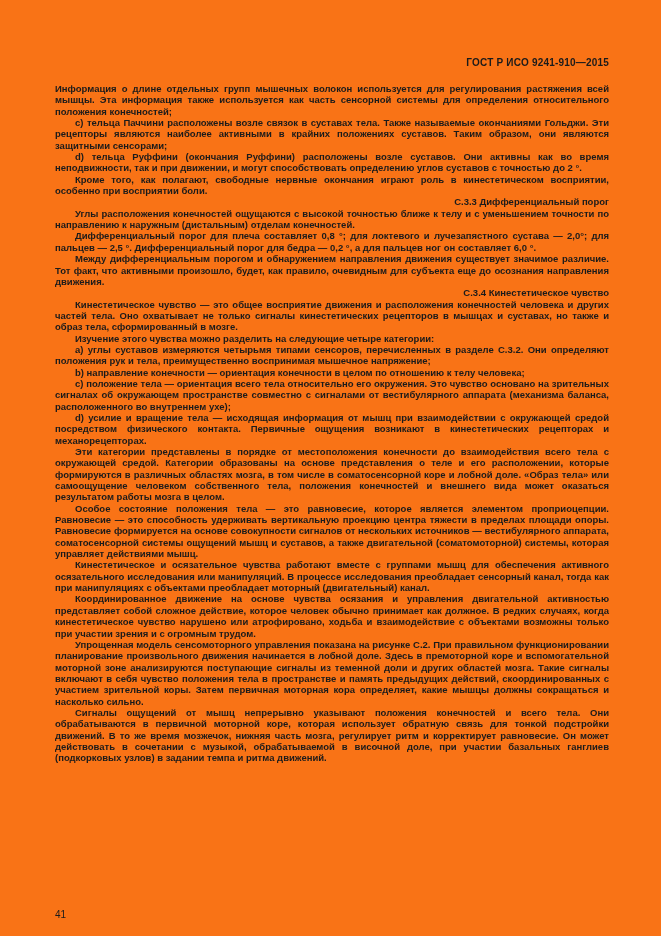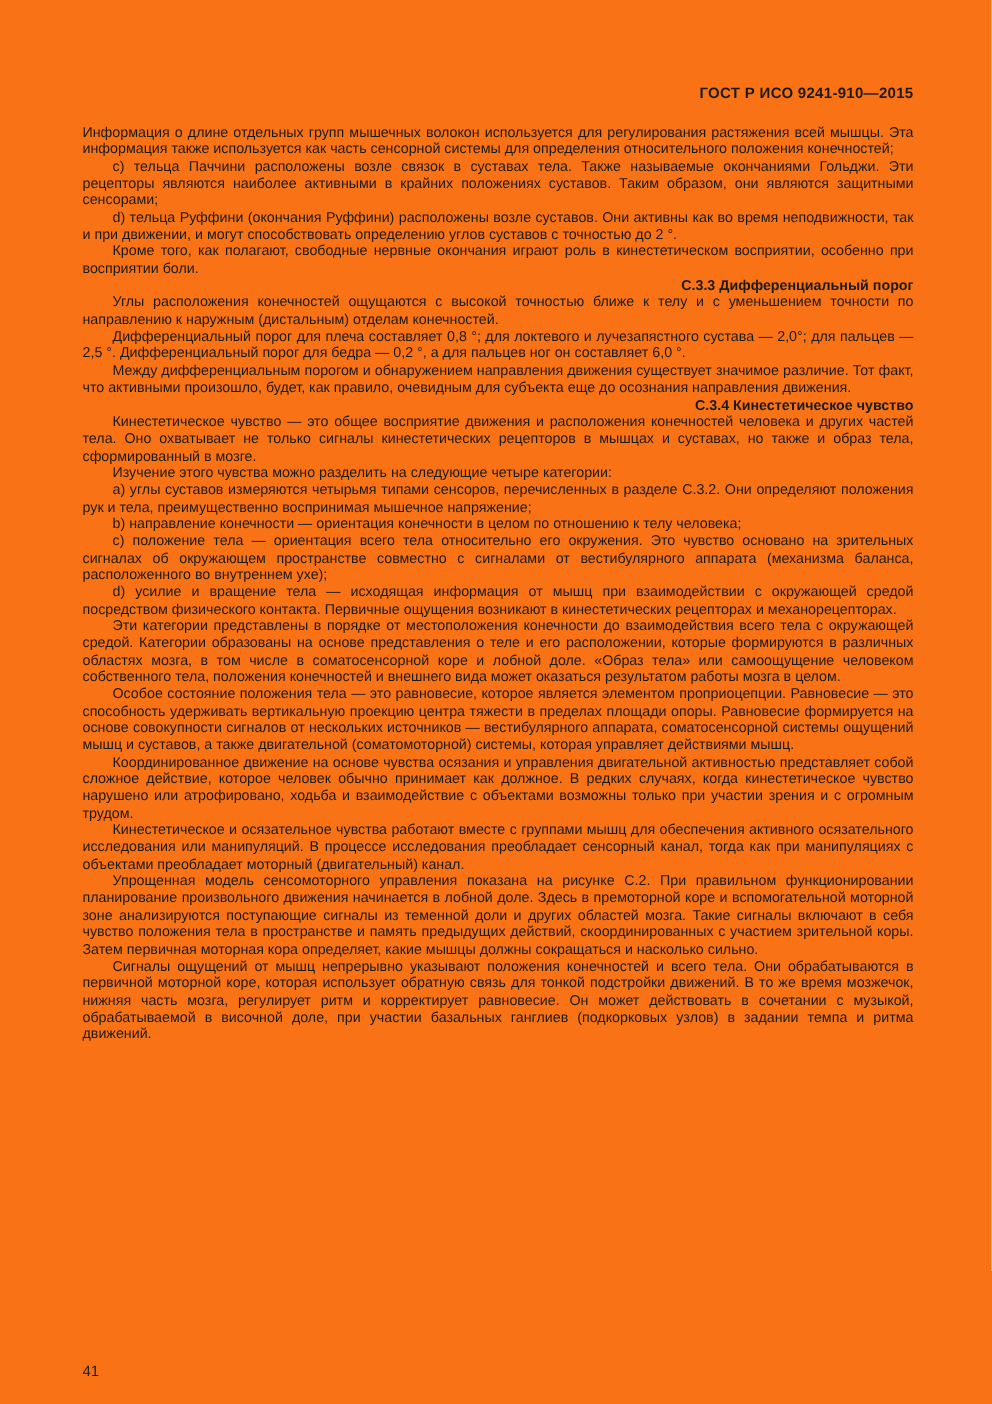--- a/index.html
+++ b/index.html
@@ -28,20 +28,21 @@
     position: absolute;
     top: 83px;
     left: 55px;
     right: 52px;
     font-size: 9.5px;
     line-height: 1.195;
   }
   .p {
     text-align: justify;
     text-indent: 20px;
+    font-weight: bold;
   }
   .p.no-indent { text-indent: 0; }
   .p.heading {
     font-weight: bold;
     text-align: right;
   }
   .doc-footer {
     position: absolute;
     bottom: 16px;
     left: 55px;
@@ -69,22 +70,22 @@
       <p class="p">Между дифференциальным порогом и обнаружением направления движения существует значимое различие. Тот факт, что активными произошло, будет, как правило, очевидным для субъекта еще до осознания направления движения.</p>
       <p class="p heading">С.3.4 Кинестетическое чувство</p>
       <p class="p">Кинестетическое чувство — это общее восприятие движения и расположения конечностей человека и других частей тела. Оно охватывает не только сигналы кинестетических рецепторов в мышцах и суставах, но также и образ тела, сформированный в мозге.</p>
       <p class="p">Изучение этого чувства можно разделить на следующие четыре категории:</p>
       <p class="p">а) углы суставов измеряются четырьмя типами сенсоров, перечисленных в разделе С.3.2. Они определяют положения рук и тела, преимущественно воспринимая мышечное напряжение;</p>
       <p class="p">b) направление конечности — ориентация конечности в целом по отношению к телу человека;</p>
       <p class="p">c) положение тела — ориентация всего тела относительно его окружения. Это чувство основано на зрительных сигналах об окружающем пространстве совместно с сигналами от вестибулярного аппарата (механизма баланса, расположенного во внутреннем ухе);</p>
       <p class="p">d) усилие и вращение тела — исходящая информация от мышц при взаимодействии с окружающей средой посредством физического контакта. Первичные ощущения возникают в кинестетических рецепторах и механорецепторах.</p>
       <p class="p">Эти категории представлены в порядке от местоположения конечности до взаимодействия всего тела с окружающей средой. Категории образованы на основе представления о теле и его расположении, которые формируются в различных областях мозга, в том числе в соматосенсорной коре и лобной доле. «Образ тела» или самоощущение человеком собственного тела, положения конечностей и внешнего вида может оказаться результатом работы мозга в целом.</p>
       <p class="p">Особое состояние положения тела — это равновесие, которое является элементом проприоцепции. Равновесие — это способность удерживать вертикальную проекцию центра тяжести в пределах площади опоры. Равновесие формируется на основе совокупности сигналов от нескольких источников — вестибулярного аппарата, соматосенсорной системы ощущений мышц и суставов, а также двигательной (соматомоторной) системы, которая управляет действиями мышц.</p>
+      <p class="p">Кинестетическое и осязательное чувства работают вместе с группами мышц для обеспечения активного осязательного исследования или манипуляций. В процессе исследования преобладает сенсорный канал, тогда как при манипуляциях с объектами преобладает моторный (двигательный) канал.</p>
       <p class="p">Координированное движение на основе чувства осязания и управления двигательной активностью представляет собой сложное действие, которое человек обычно принимает как должное. В редких случаях, когда кинестетическое чувство нарушено или атрофировано, ходьба и взаимодействие с объектами возможны только при участии зрения и с огромным трудом.</p>
-      <p class="p">Кинестетическое и осязательное чувства работают вместе с группами мышц для обеспечения активного осязательного исследования или манипуляций. В процессе исследования преобладает сенсорный канал, тогда как при манипуляциях с объектами преобладает моторный (двигательный) канал.</p>
       <p class="p">Упрощенная модель сенсомоторного управления показана на рисунке С.2. При правильном функционировании планирование произвольного движения начинается в лобной доле. Здесь в премоторной коре и вспомогательной моторной зоне анализируются поступающие сигналы из теменной доли и других областей мозга. Такие сигналы включают в себя чувство положения тела в пространстве и память предыдущих действий, скоординированных с участием зрительной коры. Затем первичная моторная кора определяет, какие мышцы должны сокращаться и насколько сильно.</p>
       <p class="p">Сигналы ощущений от мышц непрерывно указывают положения конечностей и всего тела. Они обрабатываются в первичной моторной коре, которая использует обратную связь для тонкой подстройки движений. В то же время мозжечок, нижняя часть мозга, регулирует ритм и корректирует равновесие. Он может действовать в сочетании с музыкой, обрабатываемой в височной доле, при участии базальных ганглиев (подкорковых узлов) в задании темпа и ритма движений.</p>
     </div>
 
   <div class="doc-footer">
     <span>41</span>
   </div>
 </div>
 
 </body></html>

